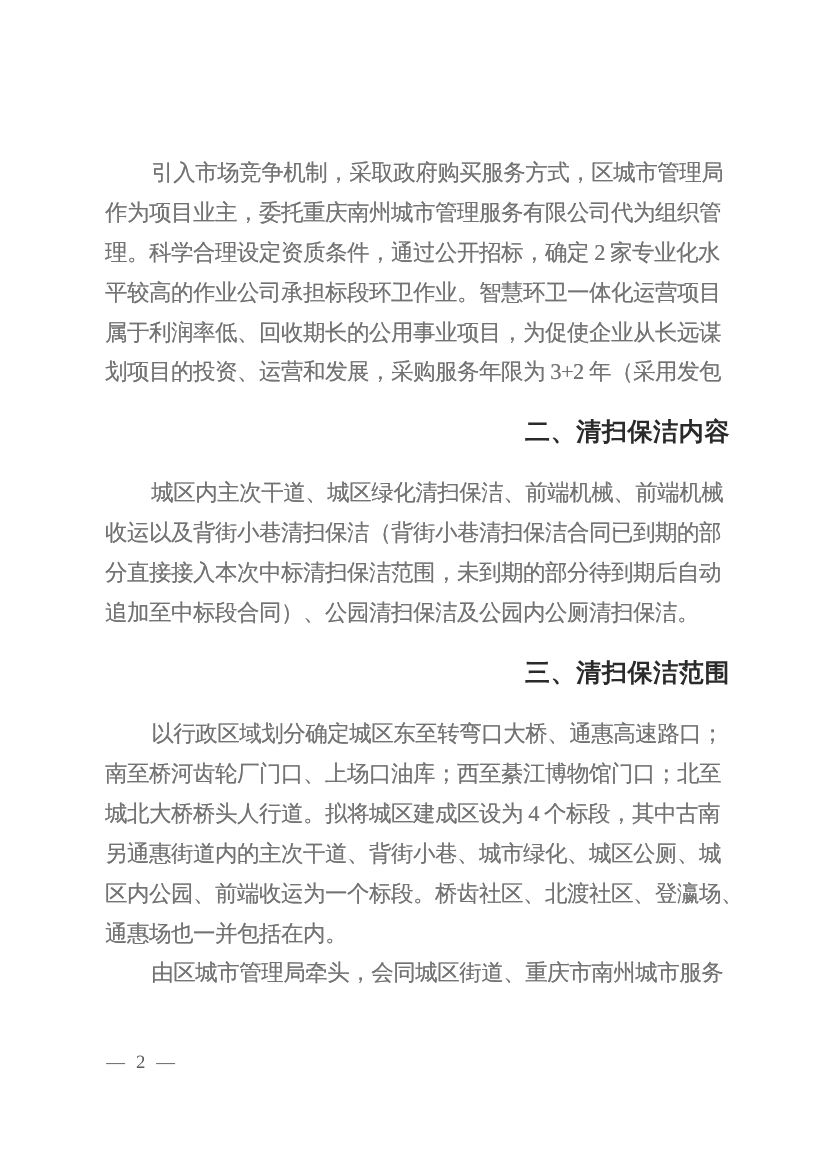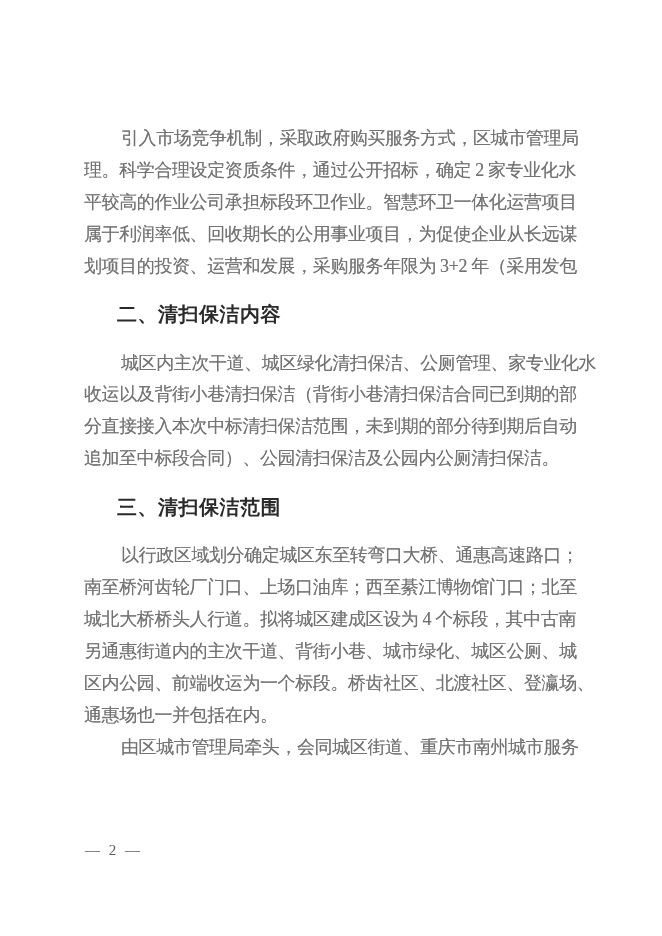--- a/index.html
+++ b/index.html
@@ -40,49 +40,51 @@
   .heading {
     height: 31.9px;
     line-height: 31.9px;
     padding-left: 33px;
     font-family: "Liberation Sans", "DejaVu Sans", sans-serif;
     font-weight: bold;
     font-size: 20px;
     letter-spacing: 0.5px;
     white-space: nowrap;
     color: #2a2a2a;
+    text-align: right;
   }
   .page-footer {
     position: absolute;
     left: 85px;
     top: 842px;
     font-size: 15px;
     letter-spacing: 2.5px;
     color: #5a5a5a;
     font-family: "Liberation Serif", "DejaVu Serif", serif;
   }
 </style>
 </head>
 <body>
 
 <div class="page">
   <main class="content">
 
     <section>
       <div class="line indent">引入市场竞争机制，采取政府购买服务方式，区城市管理局</div>
+      <div class="line">作为项目业主，委托重庆南州城市管理服务有限公司代为组织管</div>
       <div class="line">理。科学合理设定资质条件，通过公开招标，确定 2 家专业化水</div>
       <div class="line">平较高的作业公司承担标段环卫作业。智慧环卫一体化运营项目</div>
       <div class="line">属于利润率低、回收期长的公用事业项目，为促使企业从长远谋</div>
       <div class="line">划项目的投资、运营和发展，采购服务年限为 3+2 年（采用发包</div>
     </section>
 
     <h2 class="heading">二、清扫保洁内容</h2>
 
     <section>
-      <div class="line indent">城区内主次干道、城区绿化清扫保洁、公厕管理、家专业化水</div>
+      <div class="line indent">城区内主次干道、城区绿化清扫保洁、前端机械、前端机械</div>
       <div class="line">收运以及背街小巷清扫保洁（背街小巷清扫保洁合同已到期的部</div>
       <div class="line">分直接接入本次中标清扫保洁范围，未到期的部分待到期后自动</div>
       <div class="line">追加至中标段合同）、公园清扫保洁及公园内公厕清扫保洁。</div>
     </section>
 
     <h2 class="heading">三、清扫保洁范围</h2>
 
     <section>
       <div class="line indent">以行政区域划分确定城区东至转弯口大桥、通惠高速路口；</div>
       <div class="line">南至桥河齿轮厂门口、上场口油库；西至綦江博物馆门口；北至</div>

